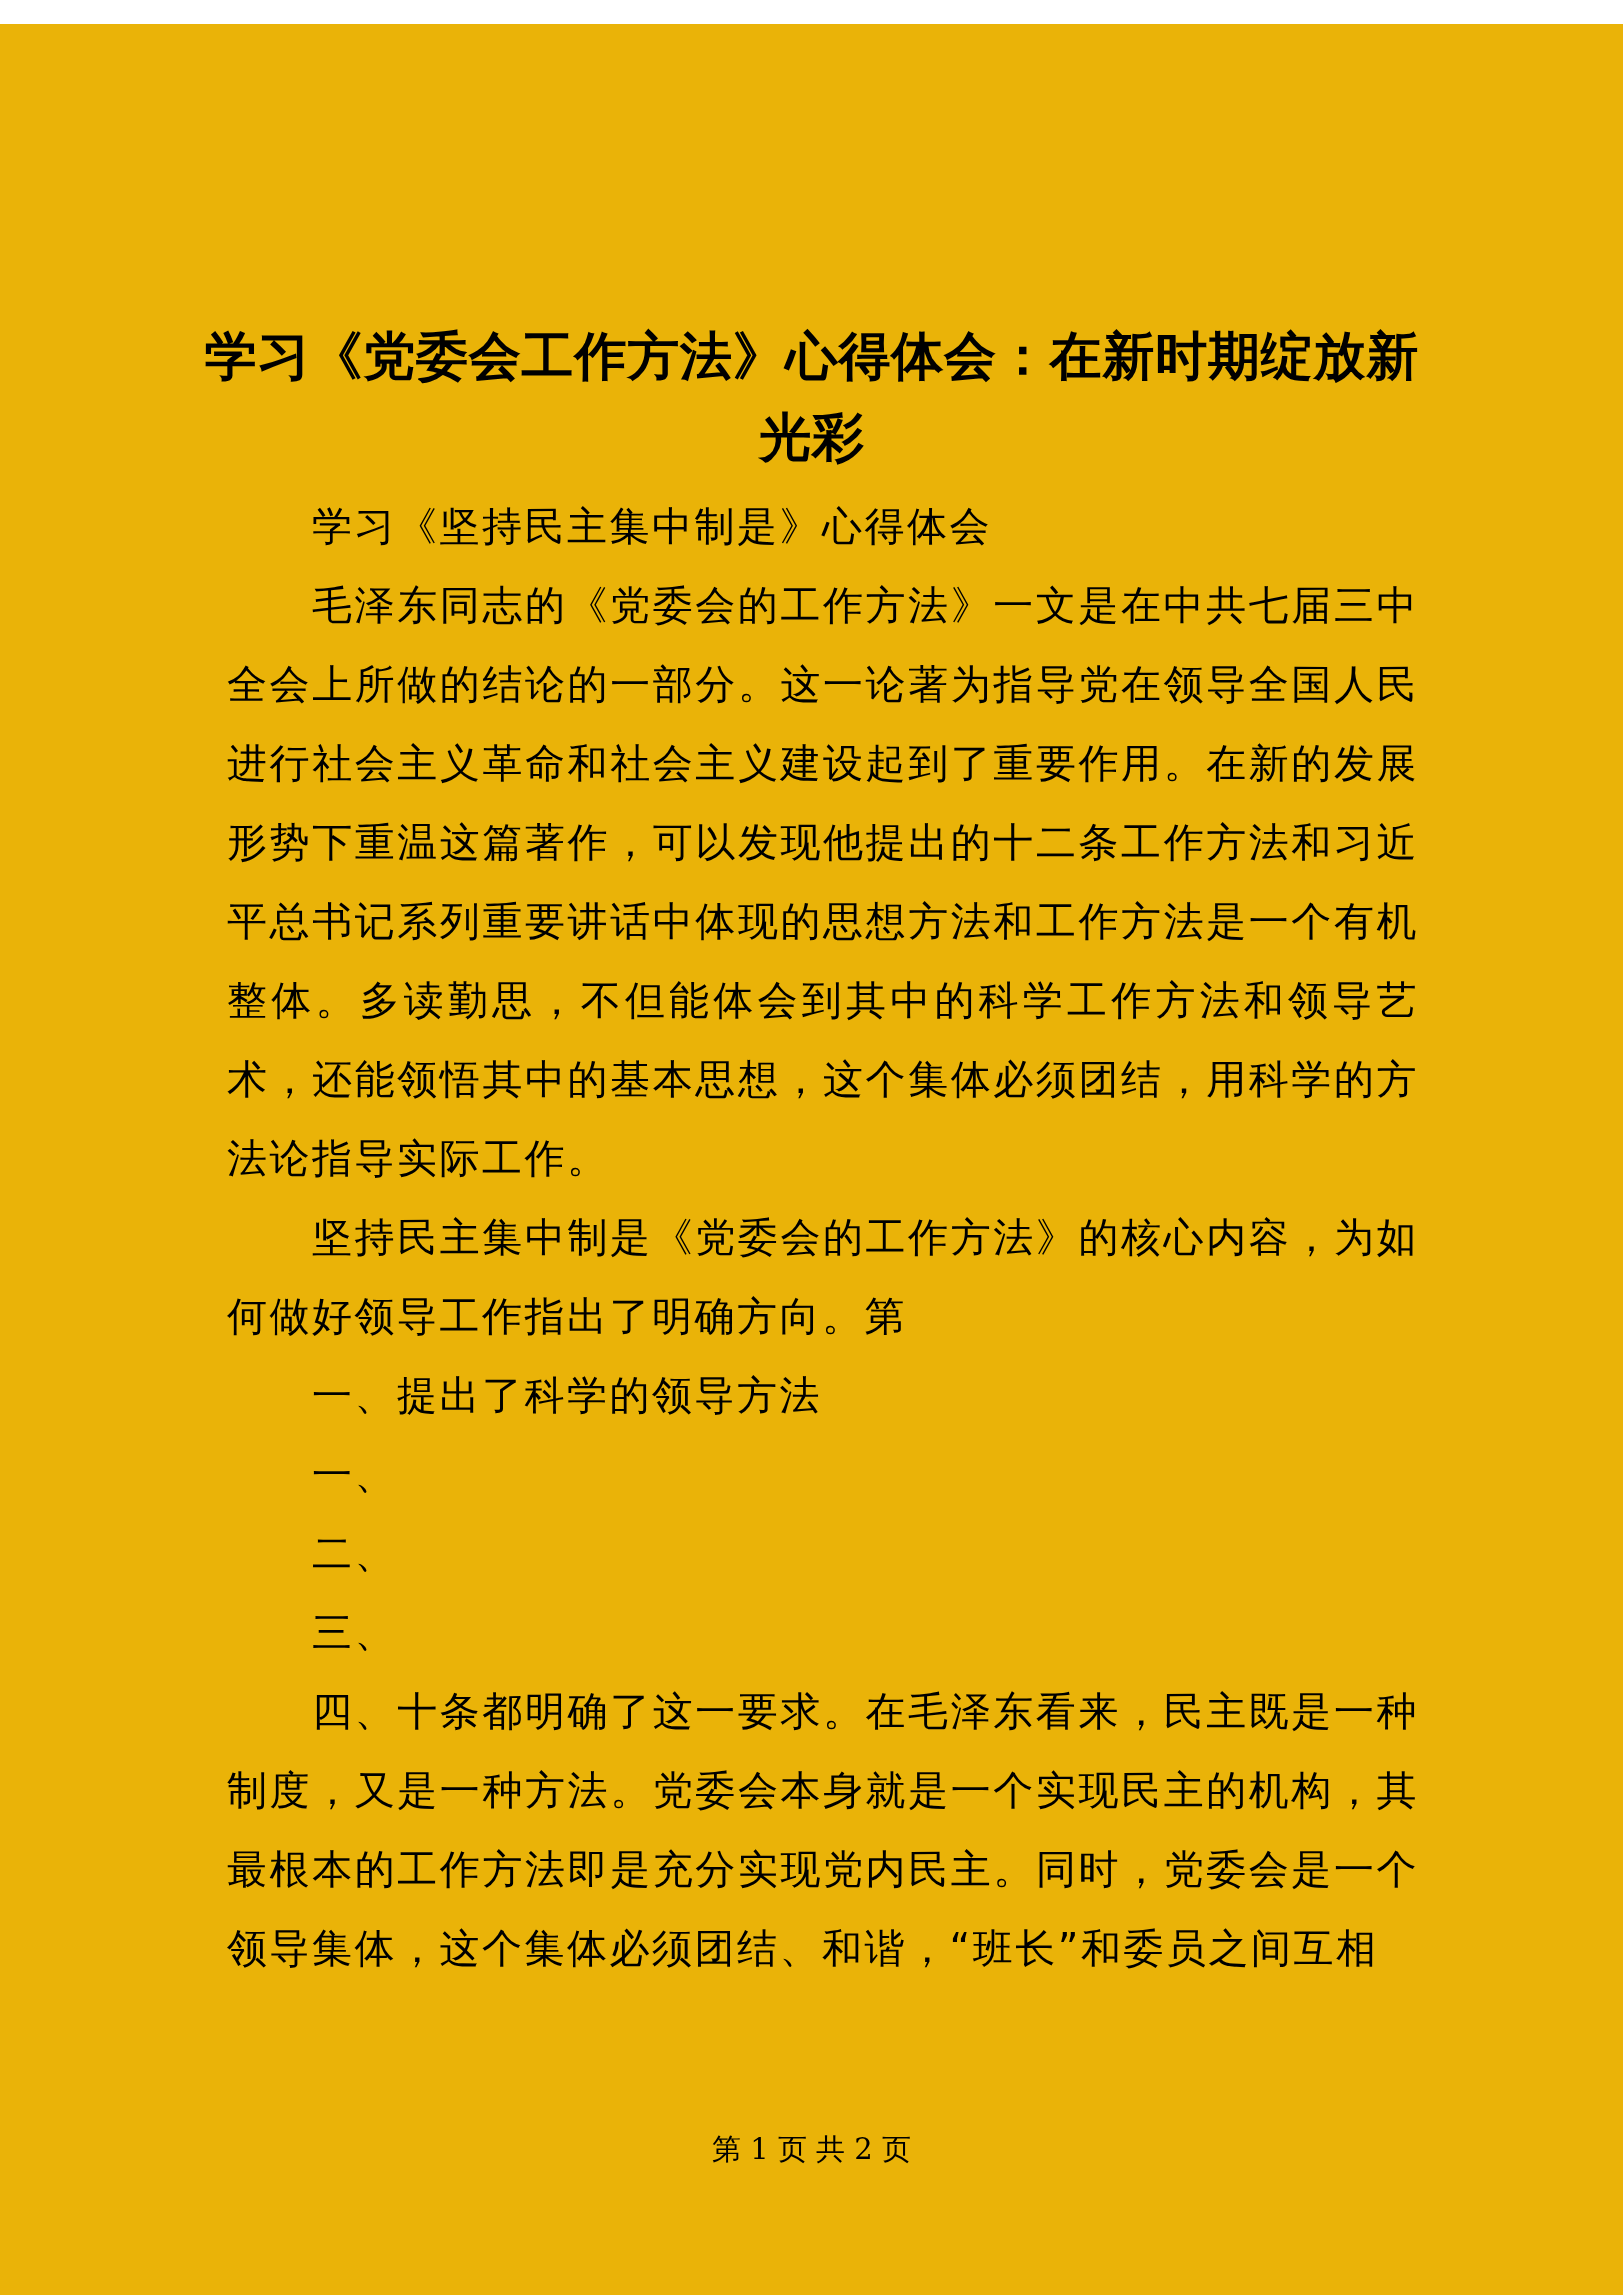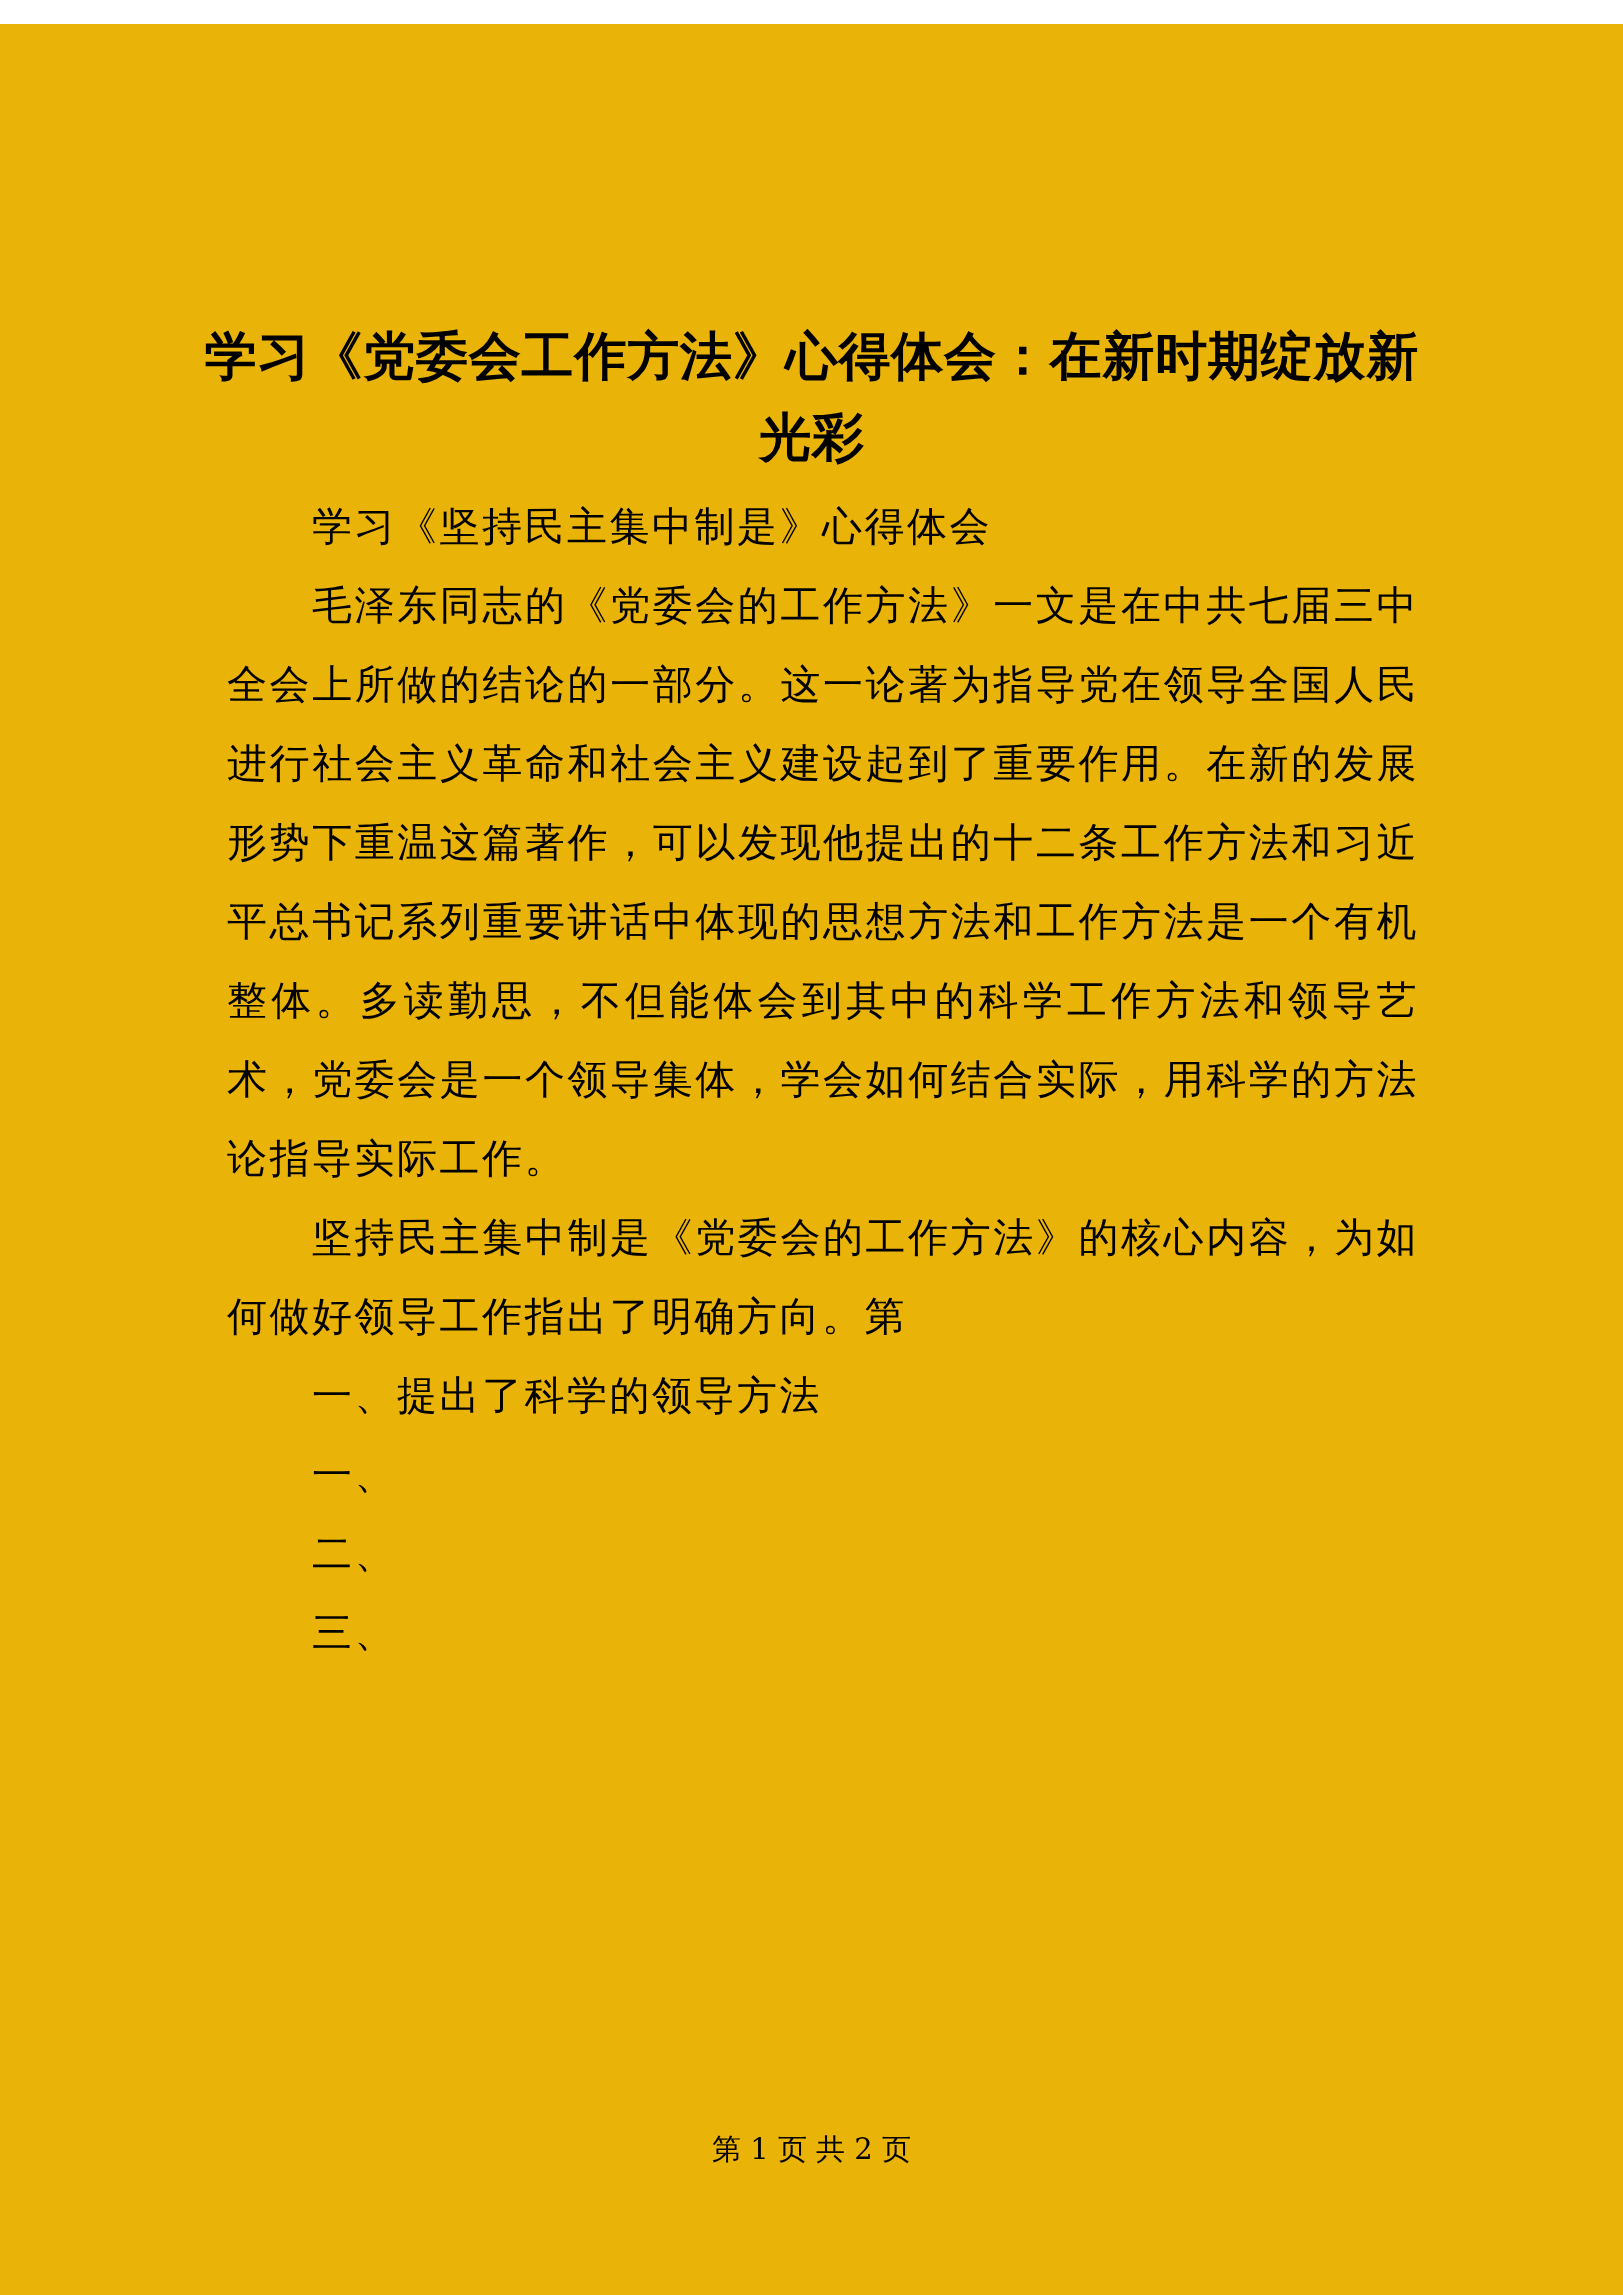--- a/index.html
+++ b/index.html
@@ -16,23 +16,24 @@
             font-family: "DejaVu Serif", "Liberation Serif", serif; font-size: 29px; line-height: 42px; }
 </style>
 </head>
 <body>
 
 <div class="page">
   <div class="title">学习《党委会工作方法》心得体会：在新时期绽放新光彩</div>
 
   <div class="body">
     <p class="para">学习《坚持民主集中制是》心得体会</p>
-    <p class="para">毛泽东同志的《党委会的工作方法》一文是在中共七届三中全会上所做的结论的一部分。这一论著为指导党在领导全国人民进行社会主义革命和社会主义建设起到了重要作用。在新的发展形势下重温这篇著作，可以发现他提出的十二条工作方法和习近平总书记系列重要讲话中体现的思想方法和工作方法是一个有机整体。多读勤思，不但能体会到其中的科学工作方法和领导艺术，党委会是一个领导集体，学会如何结合实际，用科学的方法论指导实际工作。</p>
+    <p class="para">毛泽东同志的《党委会的工作方法》一文是在中共七届三中全会上所做的结论的一部分。这一论著为指导党在领导全国人民进行社会主义革命和社会主义建设起到了重要作用。在新的发展形势下重温这篇著作，可以发现他提出的十二条工作方法和习近平总书记系列重要讲话中体现的思想方法和工作方法是一个有机整体。多读勤思，不但能体会到其中的科学工作方法和领导艺术，还能领悟其中的基本思想，这个集体必须团结，用科学的方法论指导实际工作。</p>
     <p class="para">坚持民主集中制是《党委会的工作方法》的核心内容，为如何做好领导工作指出了明确方向。第</p>
     <p class="para">一、提出了科学的领导方法</p>
     <p class="para">一、</p>
     <p class="para">二、</p>
     <p class="para">三、</p>
+    <p class="para">四、十条都明确了这一要求。在毛泽东看来，民主既是一种制度，又是一种方法。党委会本身就是一个实现民主的机构，其最根本的工作方法即是充分实现党内民主。同时，党委会是一个领导集体，这个集体必须团结、和谐，“班长”和委员之间互相</p>
   </div>
 
   <div class="footer">第 1 页  共 2 页</div>
 </div>
 
 
 </body></html>

